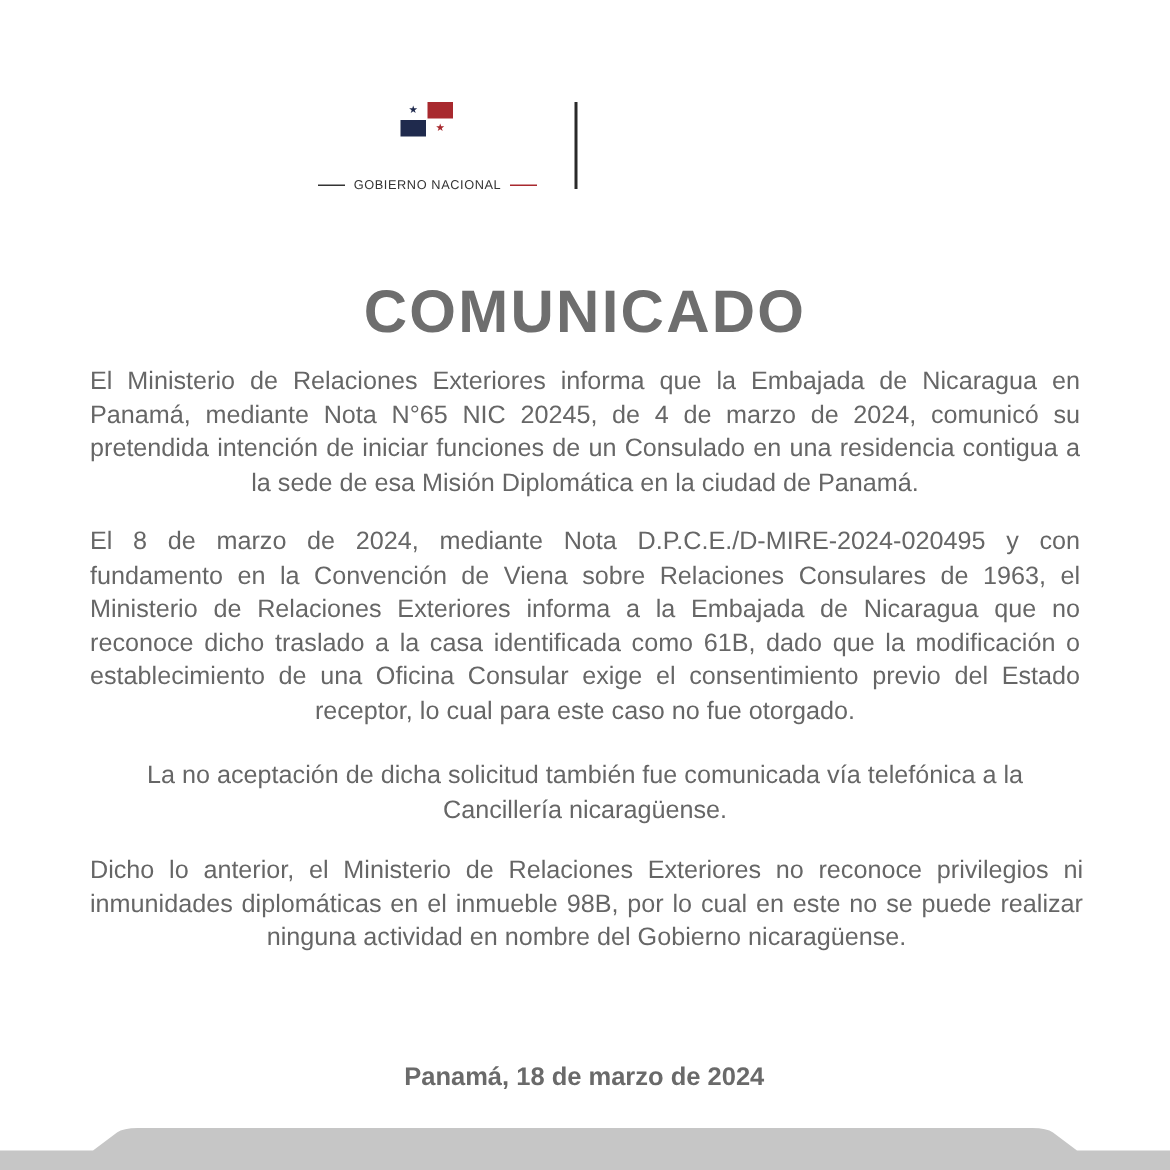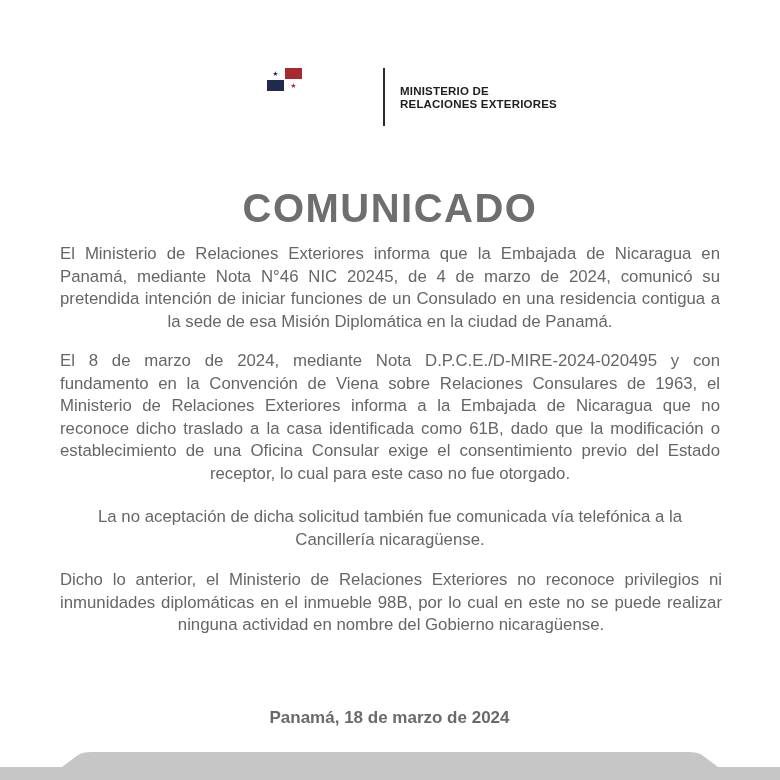--- a/index.html
+++ b/index.html
@@ -172,32 +172,33 @@
   <div class="flag">
     <div class="q q1"></div>
     <div class="q q2"></div>
     <div class="q q3"></div>
     <div class="q q4"></div>
     <span class="star star-blue">★</span>
     <span class="star star-red">★</span>
   </div>
 
 
+  <div class="gobierno-row">
+    <span class="dash dash-left"></span>
+    <span class="gobierno">GOBIERNO NACIONAL</span>
+    <span class="dash dash-right"></span>
+  </div>
 
   <div class="divider"></div>
 
-  <div class="ministerio">
-    <div>MINISTERIO DE</div>
-    <div>RELACIONES EXTERIORES</div>
-  </div>
 </div>
 
 <div class="title">COMUNICADO</div>
 
-<p class="para p1" style="margin:0">El Ministerio de Relaciones Exteriores informa que la Embajada de Nicaragua en Panamá, mediante Nota N°46 NIC 20245, de 4 de marzo de 2024, comunicó su pretendida intención de iniciar funciones de un Consulado en una residencia contigua a la sede de esa Misión Diplomática en la ciudad de Panamá.</p>
+<p class="para p1" style="margin:0">El Ministerio de Relaciones Exteriores informa que la Embajada de Nicaragua en Panamá, mediante Nota N°65 NIC 20245, de 4 de marzo de 2024, comunicó su pretendida intención de iniciar funciones de un Consulado en una residencia contigua a la sede de esa Misión Diplomática en la ciudad de Panamá.</p>
 <p class="para p2" style="margin:0">El 8 de marzo de 2024, mediante Nota D.P.C.E./D-MIRE-2024-020495 y con fundamento en la Convención de Viena sobre Relaciones Consulares de 1963, el Ministerio de Relaciones Exteriores informa a la Embajada de Nicaragua que no reconoce dicho traslado a la casa identificada como 61B, dado que la modificación o establecimiento de una Oficina Consular exige el consentimiento previo del Estado receptor, lo cual para este caso no fue otorgado.</p>
 <p class="para centered p3" style="margin:0">La no aceptación de dicha solicitud también fue comunicada vía telefónica a la Cancillería nicaragüense.</p>
 <p class="para p4" style="margin:0">Dicho lo anterior, el Ministerio de Relaciones Exteriores no reconoce privilegios ni inmunidades diplomáticas en el inmueble 98B, por lo cual en este no se puede realizar ninguna actividad en nombre del Gobierno nicaragüense.</p>
 
 <div class="date">Panamá, 18 de marzo de 2024</div>
 
 <svg class="footer-shape" viewBox="0 0 780 28" width="780" height="28">
   <path d="M0 15 L62 15 L78 3 Q82 0 92 0 L688 0 Q698 0 702 3 L718 15 L780 15 L780 28 L0 28 Z" fill="#c6c6c6"></path>
 </svg>
 

